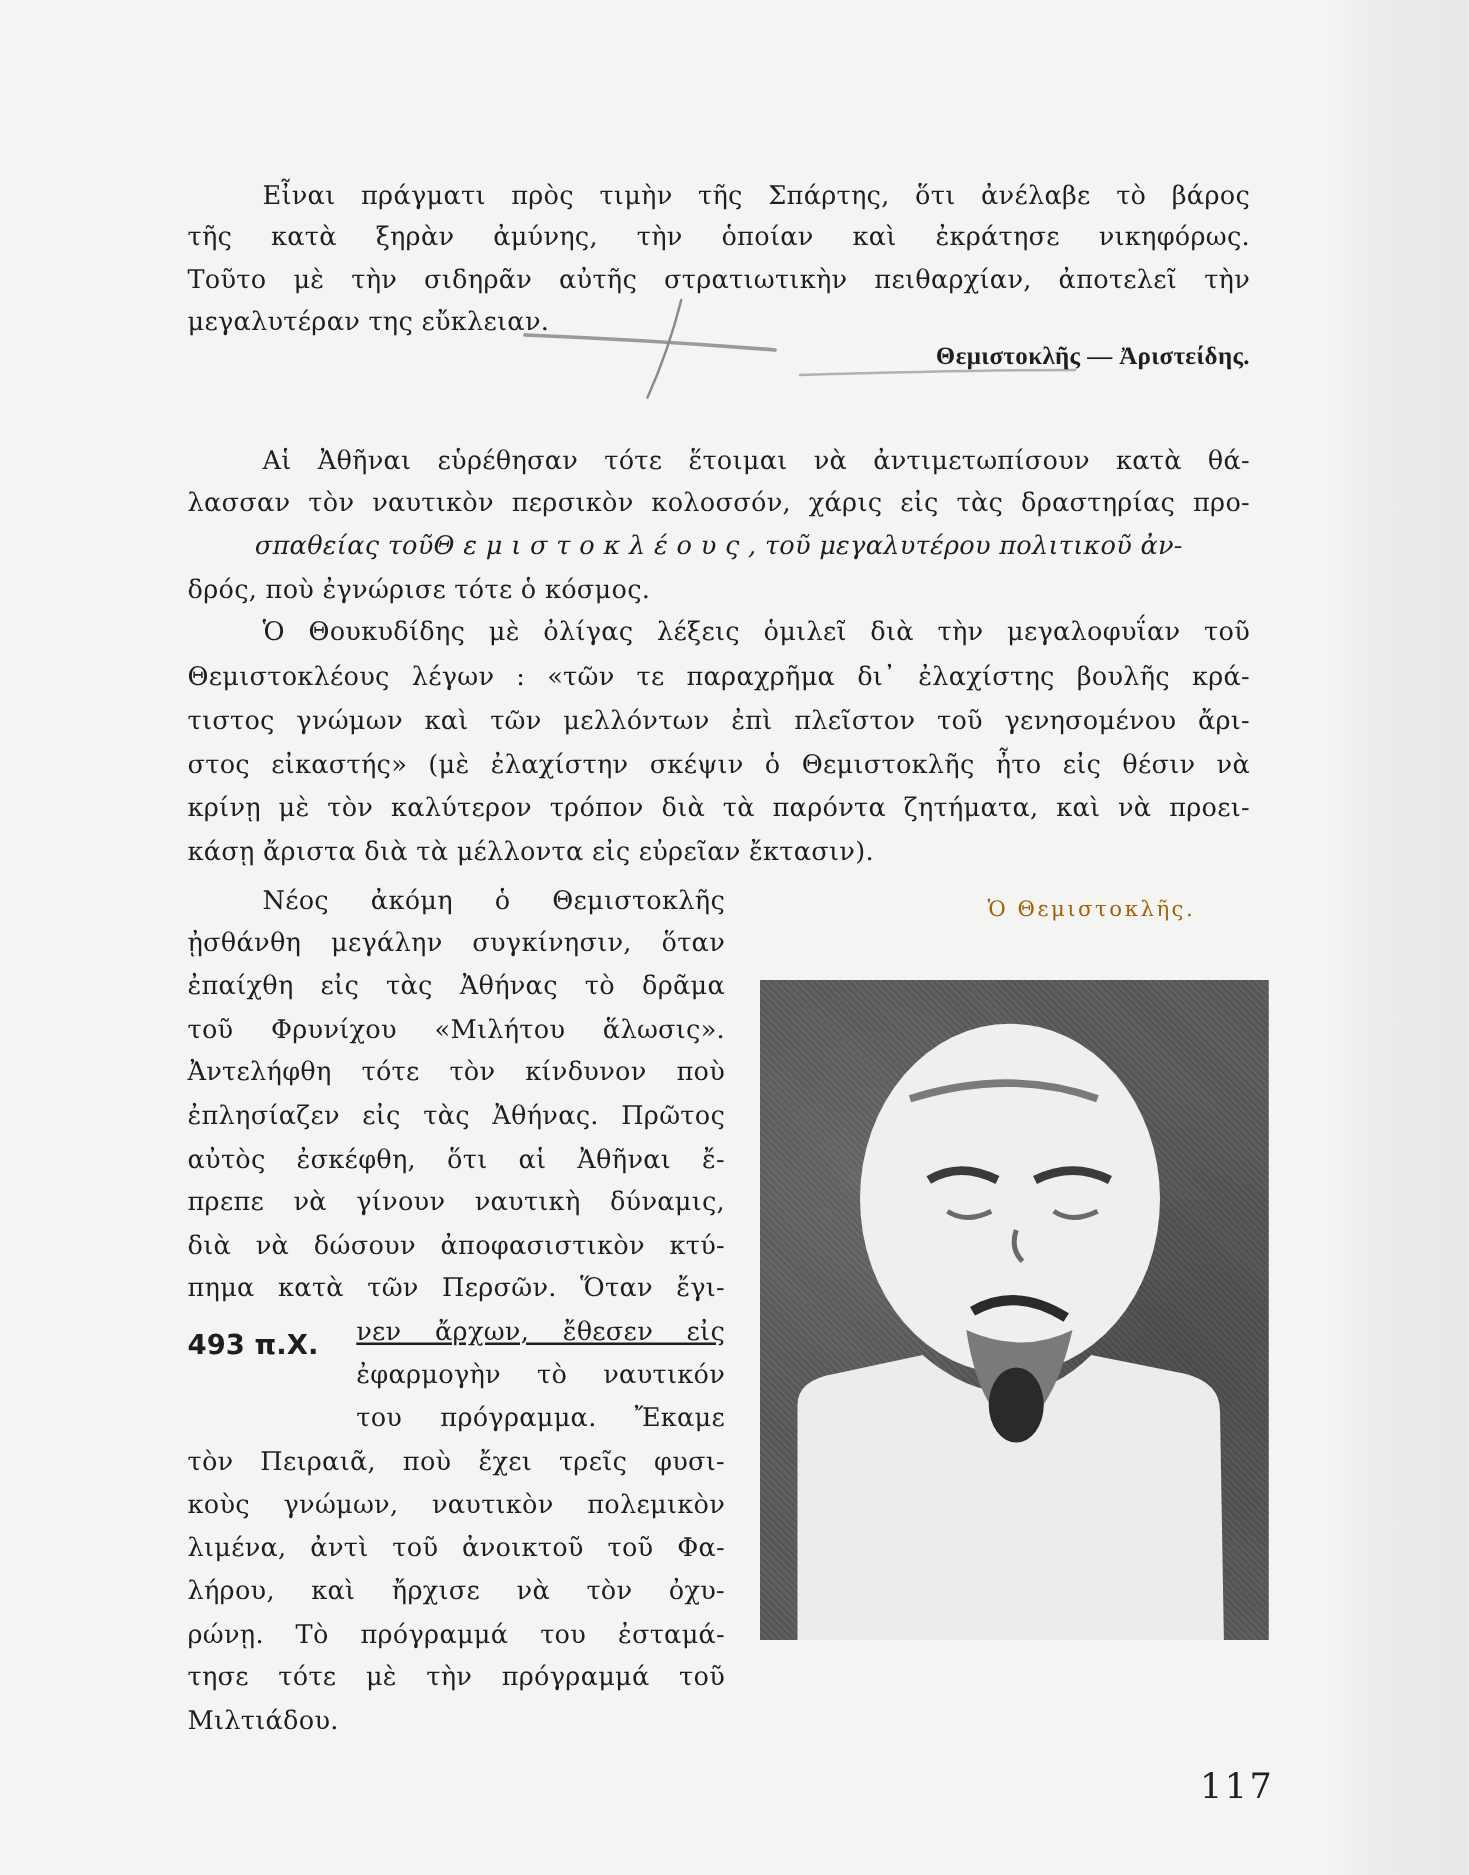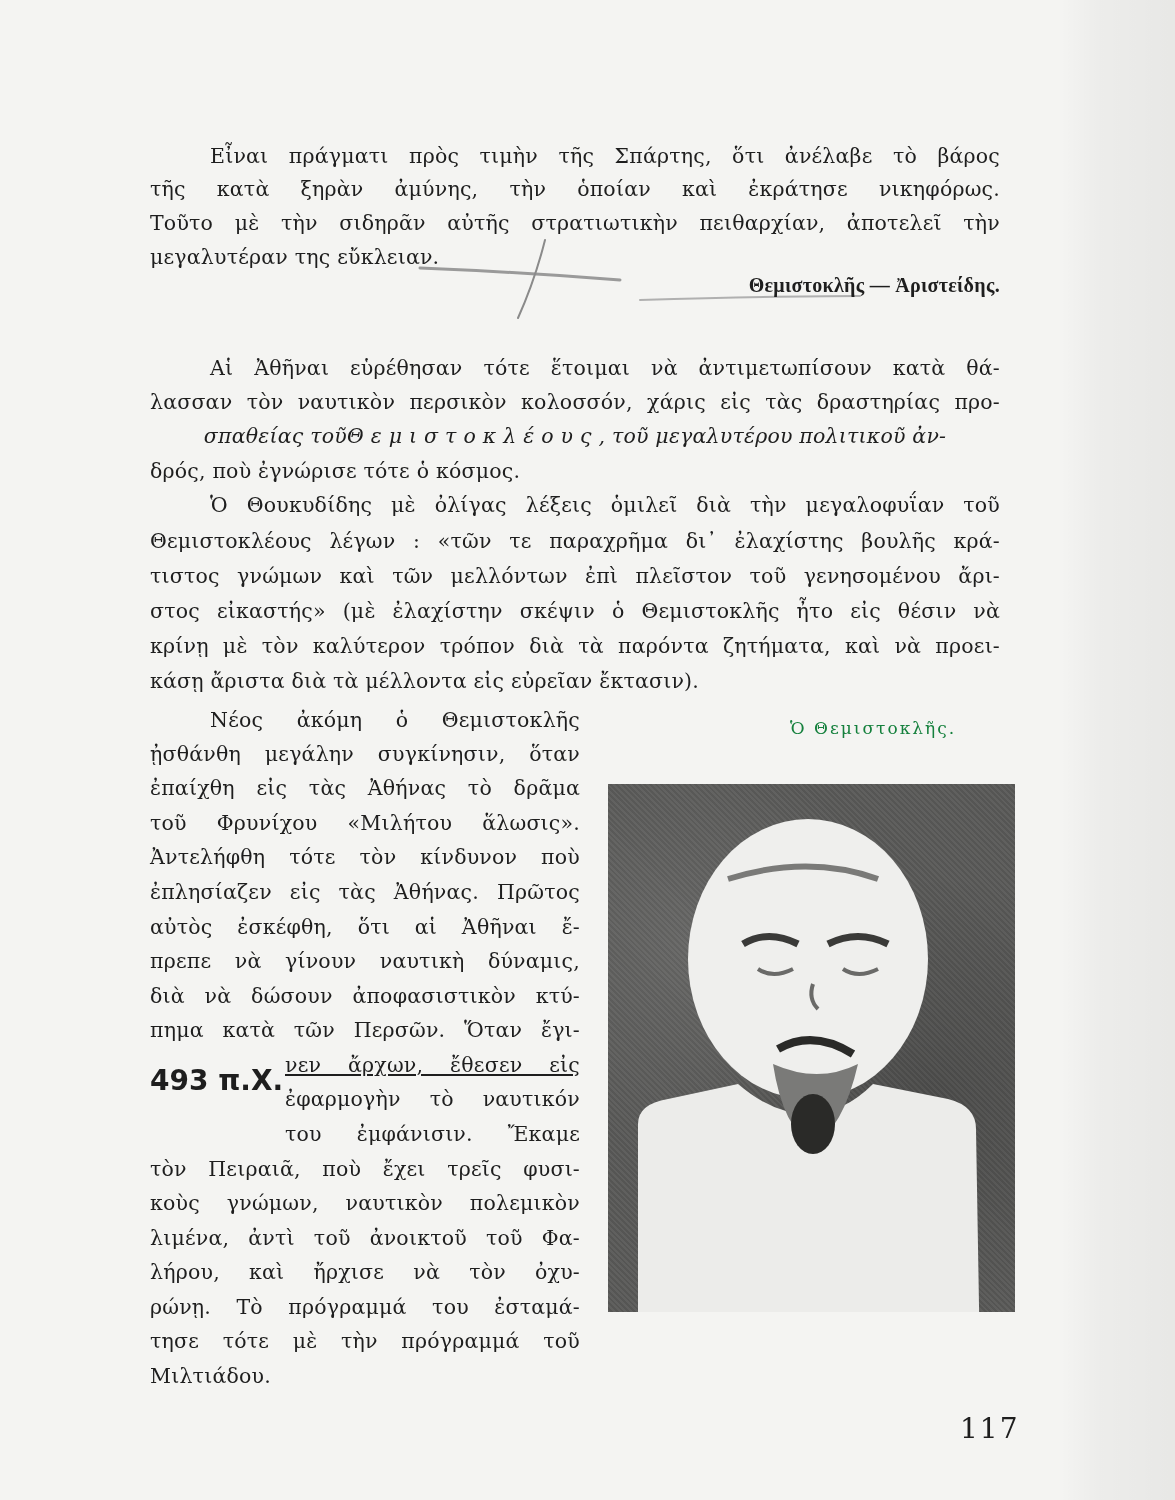--- a/index.html
+++ b/index.html
@@ -32,25 +32,25 @@
   .indent-first { padding-left: 60px; box-sizing: border-box; }
   .heading {
     position: absolute; right: 175px; top: 274px;
     font-family: Liberation Serif, serif;
     font-weight: bold; font-size: 20px; letter-spacing: 0.3px;
   }
   .spaced { letter-spacing: 7px; }
   .margin-date {
     position: absolute; left: 150px; top: 1064px;
     font-family: "DejaVu Sans", "Liberation Sans", sans-serif;
-    font-weight: bold; font-size: 28px;
+    font-weight: bold; font-size: 22px;
   }
   .caption {
     position: absolute; left: 790px; top: 718px;
-    font-size: 17px; letter-spacing: 2px; color: #15803d;
+    font-size: 17px; letter-spacing: 2px; color: #a16207;
   }
   .photo {
     position: absolute; left: 608px; top: 784px; width: 395px; height: 528px;
     background: #5a5a58;
     overflow: hidden;
     padding-left: 12px;
   }
   .photo-noise {
     position: absolute; inset: 0;
     background:
@@ -119,21 +119,21 @@
   <div class="line narrow" style="top:757px">ἐπαίχθη εἰς τὰς Ἀθήνας τὸ δρᾶμα</div>
   <div class="line narrow" style="top:792px">τοῦ Φρυνίχου «Μιλήτου ἅλωσις».</div>
   <div class="line narrow" style="top:826px">Ἀντελήφθη τότε τὸν κίνδυνον ποὺ</div>
   <div class="line narrow" style="top:861px">ἐπλησίαζεν εἰς τὰς Ἀθήνας. Πρῶτος</div>
   <div class="line narrow" style="top:896px">αὐτὸς ἐσκέφθη, ὅτι αἱ Ἀθῆναι ἔ-</div>
   <div class="line narrow" style="top:930px">πρεπε νὰ γίνουν ναυτικὴ δύναμις,</div>
   <div class="line narrow" style="top:965px">διὰ νὰ δώσουν ἀποφασιστικὸν κτύ-</div>
   <div class="line narrow" style="top:999px">πημα κατὰ τῶν Περσῶν. Ὅταν ἔγι-</div>
   <div class="line narrow" style="top:1034px; left:285px; width:295px;text-decoration:underline;">νεν ἄρχων, ἔθεσεν εἰς</div>
   <div class="line narrow" style="top:1068px; left:285px; width:295px;">ἐφαρμογὴν τὸ ναυτικόν</div>
-  <div class="line narrow" style="top:1103px; left:285px; width:295px;">του ἐμφάνισιν. Ἔκαμε</div>
+  <div class="line narrow" style="top:1103px; left:285px; width:295px;">του πρόγραμμα. Ἔκαμε</div>
   <div class="line narrow" style="top:1138px">τὸν Πειραιᾶ, ποὺ ἔχει τρεῖς φυσι-</div>
   <div class="line narrow" style="top:1172px">κοὺς γνώμων, ναυτικὸν πολεμικὸν</div>
   <div class="line narrow" style="top:1207px">λιμένα, ἀντὶ τοῦ ἀνοικτοῦ τοῦ Φα-</div>
   <div class="line narrow" style="top:1241px">λήρου, καὶ ἤρχισε νὰ τὸν ὀχυ-</div>
   <div class="line narrow" style="top:1276px">ρώνῃ. Τὸ πρόγραμμά του ἐσταμά-</div>
   <div class="line narrow" style="top:1310px">τησε τότε μὲ τὴν πρόγραμμά τοῦ</div>
   <div class="line narrow last" style="top:1345px">Μιλτιάδου.</div>
 </div>
 
 <div class="margin-date">493 π.Χ.</div>

